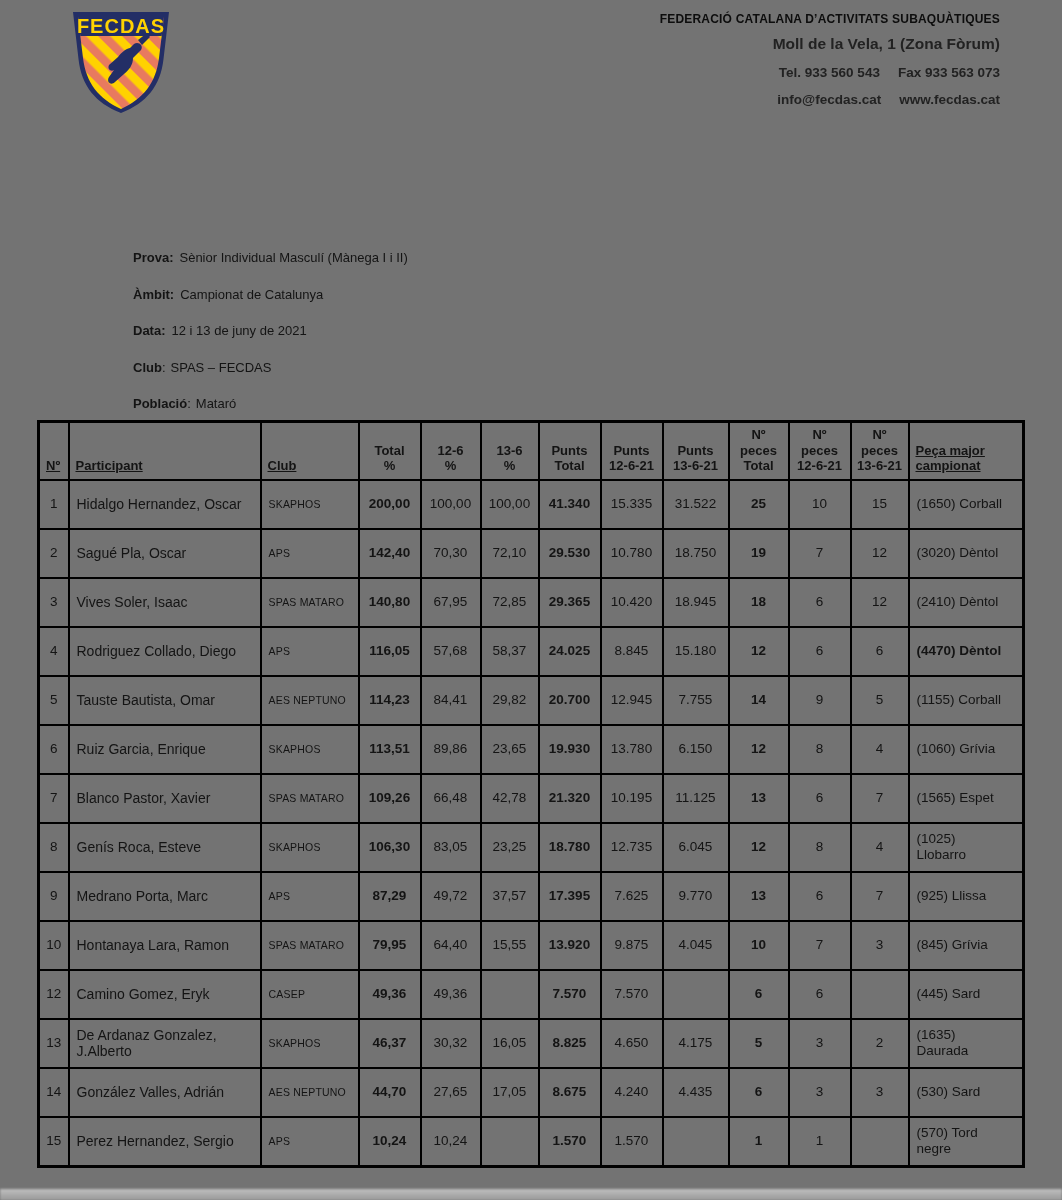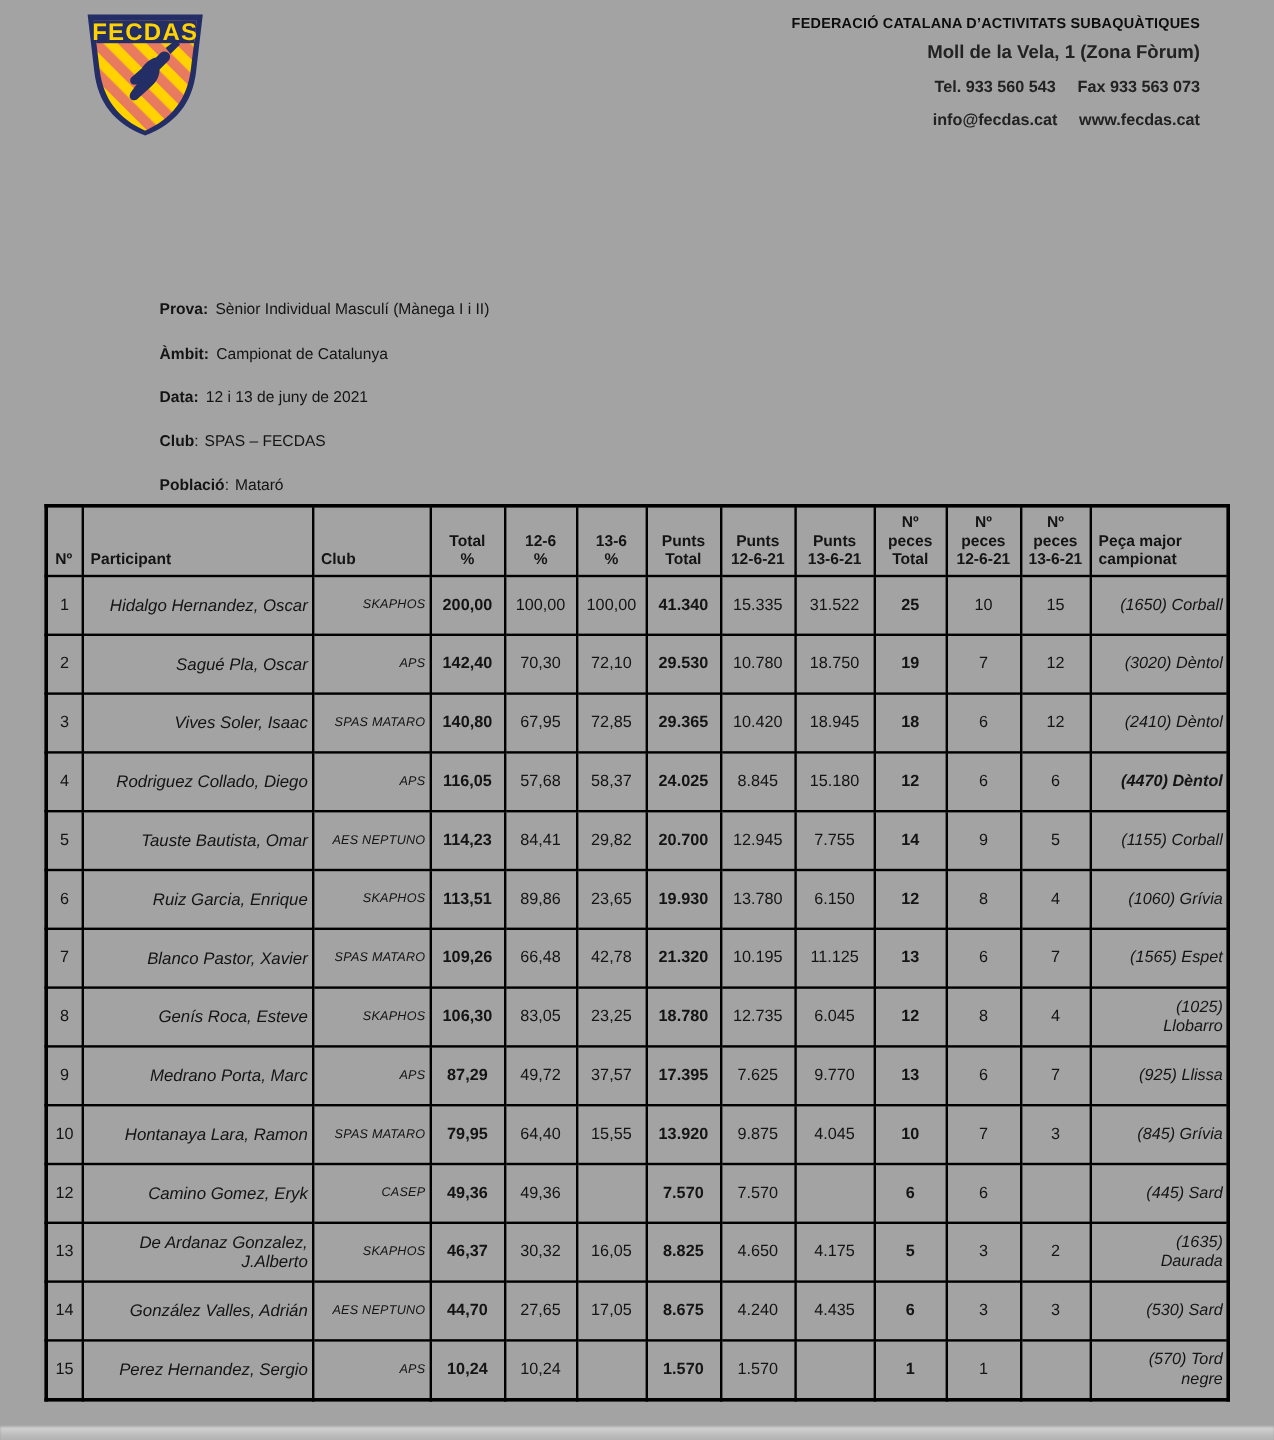--- a/index.html
+++ b/index.html
@@ -1,16 +1,16 @@
 <!DOCTYPE html>
 <html><head>
 <meta charset="utf-8">
 <style>
   html,body{margin:0;padding:0;background:#fff;}
-  .page{position:relative;width:1062px;height:1200px;background:#a3a3a3;
+  .page{position:relative;width:1062px;height:1200px;background:#737373;
         font-family:"Liberation Sans",sans-serif;color:#141414;overflow:hidden;}
 
   
   .logo{position:absolute;left:70px;top:8px;width:102px;height:108px;}
   .head-right{position:absolute;right:62px;top:12px;text-align:right;}
   .org-name{font-size:12px;font-weight:bold;letter-spacing:.2px;color:#0d0d0d;}
   .addr1{font-size:15.5px;font-weight:600;margin-top:9px;color:#222;}
   .addr2{font-size:13px;font-weight:700;margin-top:10px;color:#222;}
   .addr3,.addr4{font-size:13.5px;font-weight:600;margin-top:12px;color:#222;}
   .gap-left{margin-left:18px;}
@@ -30,24 +30,24 @@
   .meta .val{margin-left:6px;}
   .meta .val.tight{margin-left:5px;}
 
   
   table.results{position:absolute;left:37px;top:420px;width:985px;
                 border-collapse:collapse;table-layout:fixed;
                 border:3px solid #000;}
   .results th,.results td{border:2px solid #000;overflow:hidden;}
   .results th{font-size:13px;font-weight:bold;vertical-align:bottom;
               padding:4px 2px 5px 2px;line-height:15.5px;text-align:center;}
-  .results th.al{text-align:left;padding-left:6px;}
+  .results th.al{text-align:left;padding-left:6px;text-decoration:underline;}
   .results td{font-size:13.5px;height:43px;vertical-align:middle;
               text-align:center;padding:2px 3px;line-height:16px;}
-  .results td.al{text-align:right;padding-left:7px;font-style:italic;}
+  .results td.al{text-align:left;padding-left:7px;}
   .results td.name{font-size:14px;}
   .results td.club{font-size:10.5px;letter-spacing:.2px;}
   .results td.b{font-weight:bold;}
   .results td.preline{white-space:pre-line;}
 
   .col-num{width:30px;}.col-part{width:192px;}.col-club{width:98px;}
   .col-t{width:62px;}.col-p12{width:60px;}.col-p13{width:58px;}
   .col-pt{width:62px;}.col-pt12{width:62px;}.col-pt13{width:66px;}
   .col-n{width:60px;}.col-n12{width:62px;}.col-n13{width:58px;}
   .col-peca{width:115px;}

